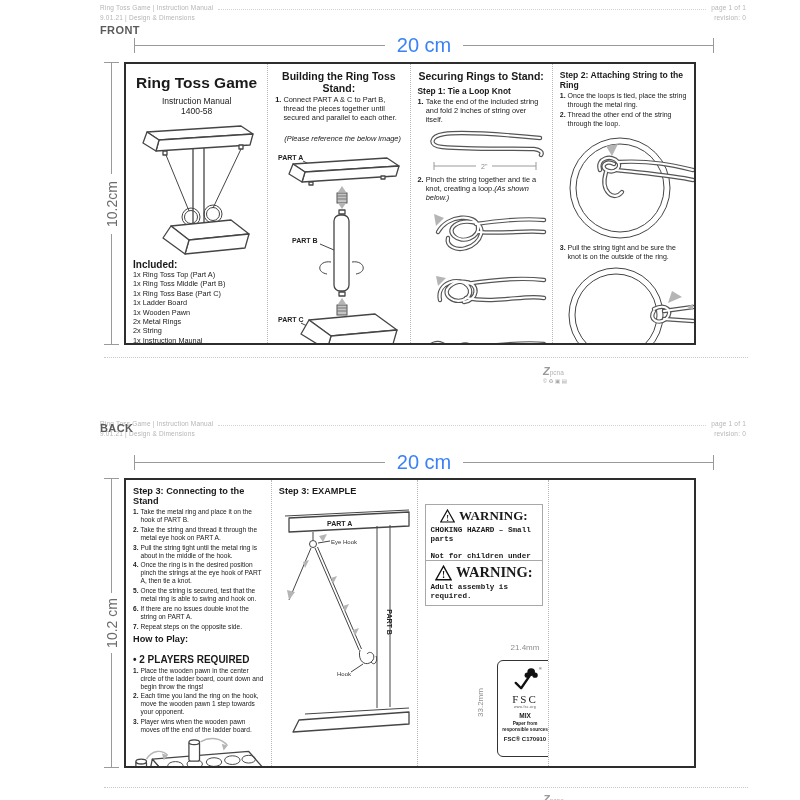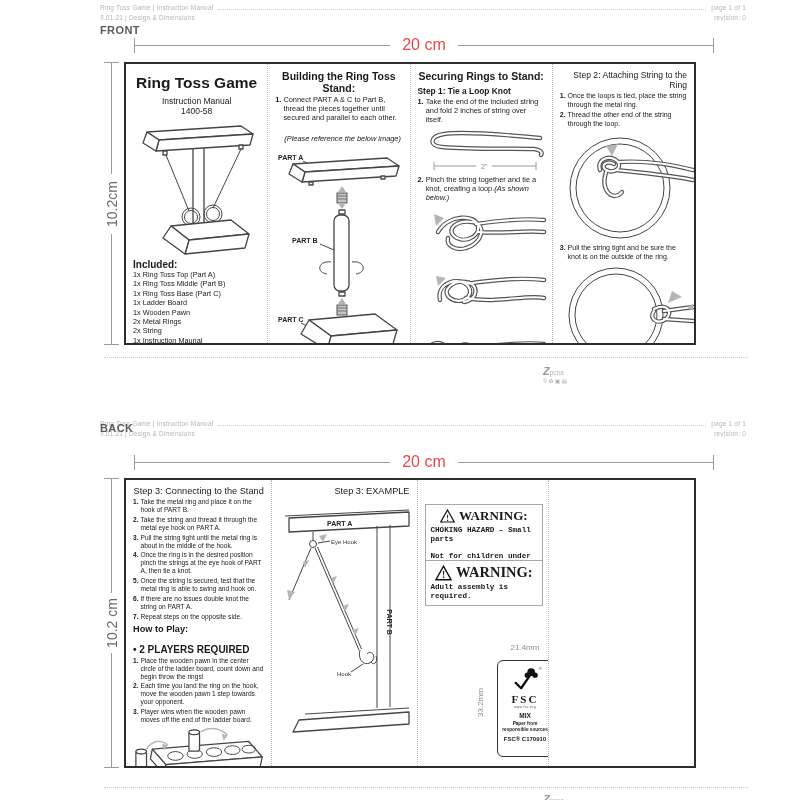--- a/index.html
+++ b/index.html
@@ -8,21 +8,21 @@
 
   
   .hdr-row { position:absolute; left:100px; right:54px; display:flex; align-items:flex-end; font-size:6.5px; color:#b5b5b5; letter-spacing:.2px; }
   .hdr-leader { flex:1; border-bottom:1px dotted #d4d4d4; margin:0 5px 1px; }
   .side-label { position:absolute; left:100px; font-size:11px; font-weight:bold; color:#5a5a5a; letter-spacing:.4px; }
 
   
   .dim-top { position:absolute; left:134px; width:580px; height:18px; display:flex; align-items:center; }
   .dim-top .tick { width:1px; height:15px; background:#9a9a9a; }
   .dim-top .dline { flex:1; border-top:1px solid #9a9a9a; }
-  .dim-top .dtext { padding:0 12px; font-size:16px; color:#ef4444; }
+  .dim-top .dtext { padding:0 12px; font-size:20px; color:#3b82f6; }
   .dim-left { position:absolute; left:104px; width:16px; }
   .dim-left .vline { position:absolute; left:7px; top:0; bottom:0; width:1px; background:#9a9a9a; }
   .dim-left .htick { position:absolute; left:0; width:15px; height:1px; background:#9a9a9a; }
   .dim-left .dtext { position:absolute; left:-22px; top:50%; width:60px; text-align:center; transform:translateY(-50%) rotate(-90deg); font-size:14px; color:#6b6b6b; background:#fff; }
 
   
   .panel { position:absolute; left:124px; width:572px; border:2px solid #2d2d2d; background:#fff; display:flex; }
   .col { flex:1 1 0; padding:6px 7px; overflow:hidden; position:relative; }
   .col + .col { border-left:1px dotted #b8b8b8; }
 
@@ -33,40 +33,40 @@
   .brand .marks { font-size:5.5px; color:#a8a8a8; letter-spacing:1.5px; margin-top:1px; }
 
   
   .t-center { text-align:center; }
   .c1-title { font-size:15.5px; font-weight:bold; margin-top:4px; }
   .c1-sub { font-size:8.5px; margin-top:4px; }
   .c1-model { font-size:8.5px; }
   .inc-title { font-size:10px; font-weight:bold; margin-top:1px; }
   .inc-item { font-size:7.3px; line-height:9.4px; }
   .col-title-lg { font-size:10.5px; font-weight:bold;text-align:center; }
-  .col-title-md { font-size:8.6px; font-weight:normal;text-align:right; }
+  .col-title-md { font-size:8.6px; font-weight:bold; }
   .step { display:flex; margin-top:2px; }
   .step .n { font-weight:bold; margin-right:2px; }
   .fs75 { font-size:7.4px; line-height:8.9px; }
   .fs70 { font-size:7px; line-height:8.5px; }
   .fs66 { font-size:6.6px; line-height:7.9px; }
   .note-italic { font-style:italic; margin-left:9px; margin-top:12px; }
   .substep-title { font-size:8.4px; font-weight:bold; margin-top:4px; }
   .how-title { font-size:9.2px; font-weight:bold; margin-top:3px; }
   .bullet-row { font-size:10px; font-weight:bold; margin-top:10px; }
 
   
   .warnbox { position:absolute; left:7px; right:5px; border:1px solid #a8a8a8; background:#fff; padding:3px 5px 4px; }
   .warn-head { display:flex; align-items:center; justify-content:center; gap:4px; }
   .warn-title { font-family:"Liberation Serif", serif; font-weight:bold; }
   .warn-text { font-family:Liberation Mono, monospace; font-weight:bold; font-size:7.6px; line-height:9px; margin-top:2px; }
   .fsc-dim { font-size:8px; color:#8d8d8d; }
   .fsc-box { position:absolute; border:1.5px solid #333; border-radius:6px; background:#fff;
              display:flex; flex-direction:column; align-items:center; padding:4px 2px 3px; }
-  .fsc-name { font-family:"Liberation Serif", serif; font-weight:bold; font-size:11px; letter-spacing:2px; }
+  .fsc-name { font-family:"Liberation Serif", serif; font-weight:normal; font-size:11px; letter-spacing:2px; }
   .fsc-url { font-size:3.5px; color:#555; letter-spacing:.3px; }
   .fsc-mix { font-size:6.5px; font-weight:bold; margin-top:3px; }
   .fsc-desc { font-size:4.7px; font-weight:bold; line-height:5.6px; text-align:center; margin-top:2px; }
   .fsc-cert { font-size:6px; font-weight:bold; margin-top:4px; }
 
   svg { display:block; }
   .ln { stroke:#454545; stroke-width:1.3; fill:#fff; stroke-linejoin:round; }
   .ln-thin { stroke:#454545; stroke-width:1; fill:none; }
   .rope-o { stroke:#555; stroke-width:4.4; fill:none; stroke-linecap:round; }
   .rope-i { stroke:#fff; stroke-width:2.1; fill:none; stroke-linecap:round; }

